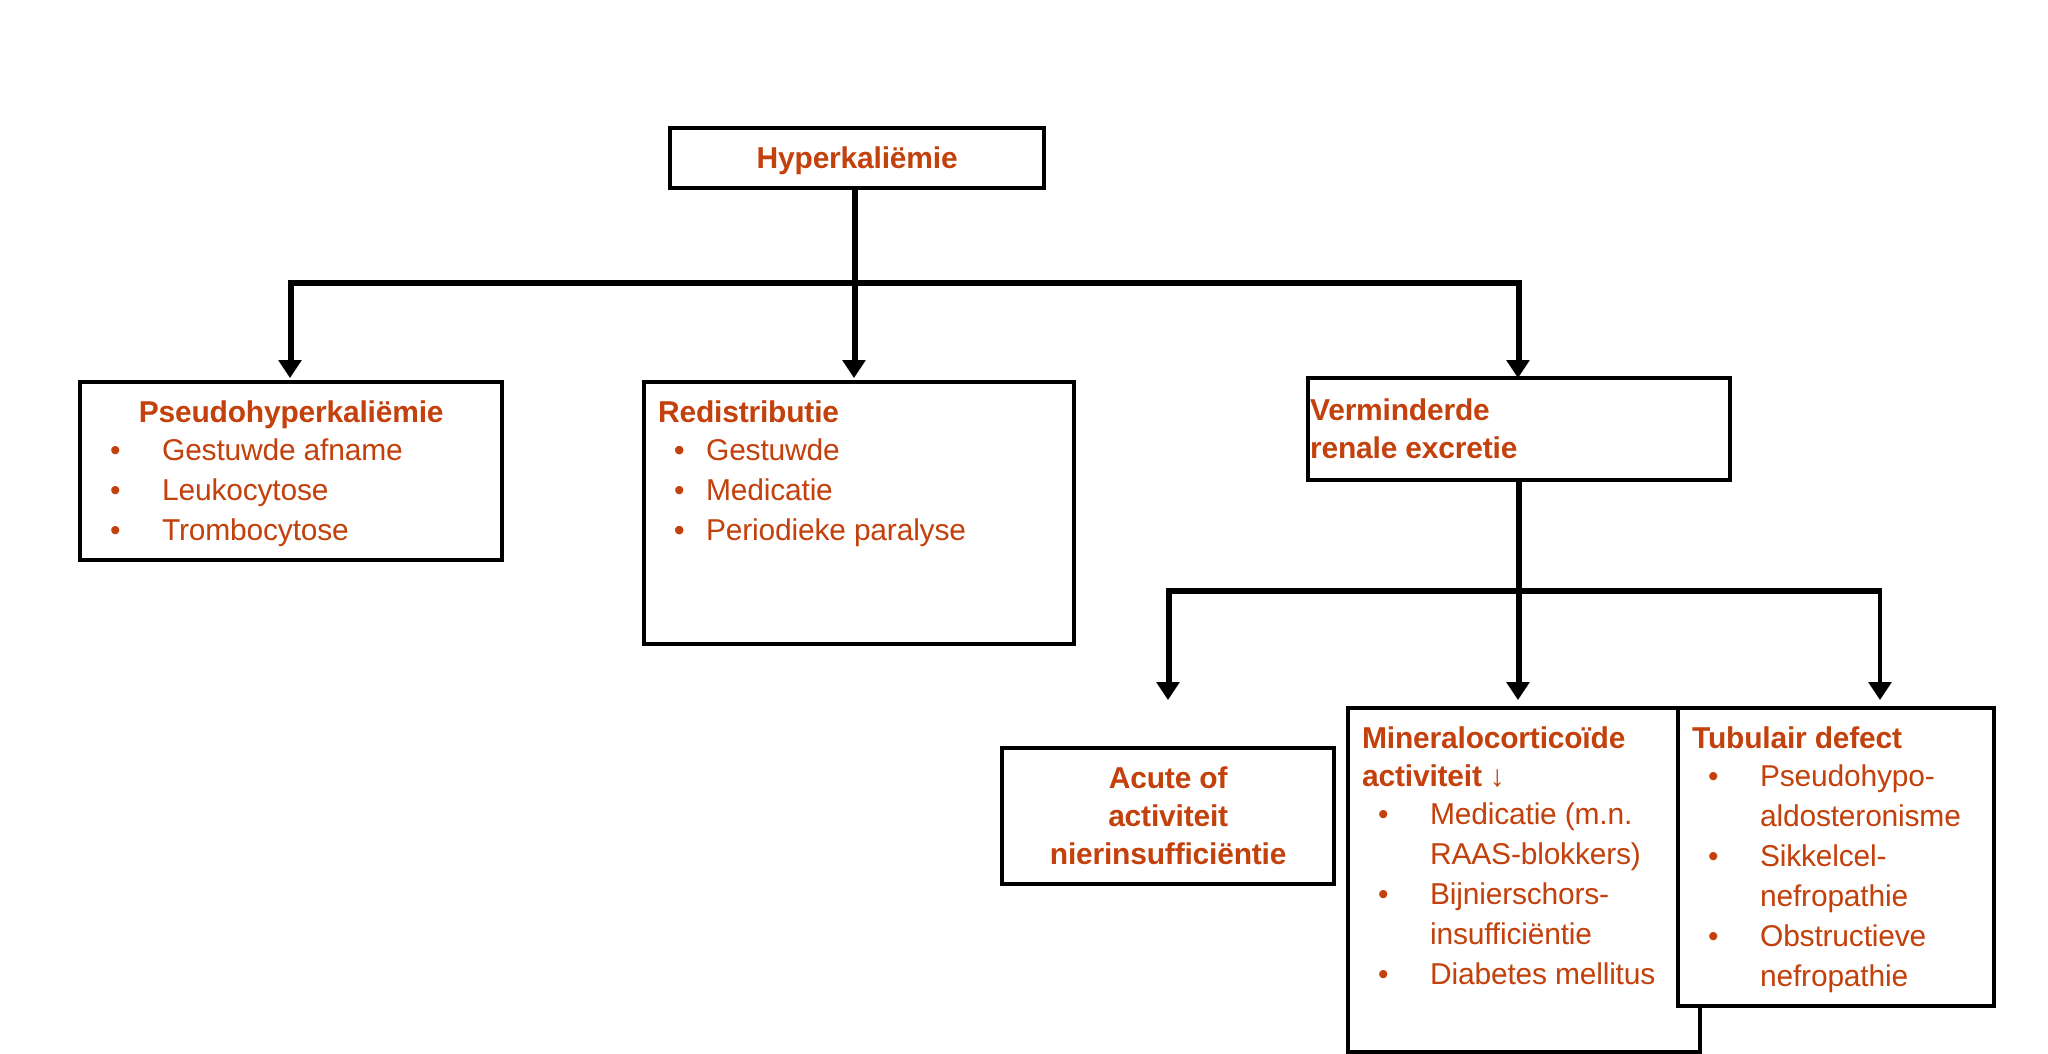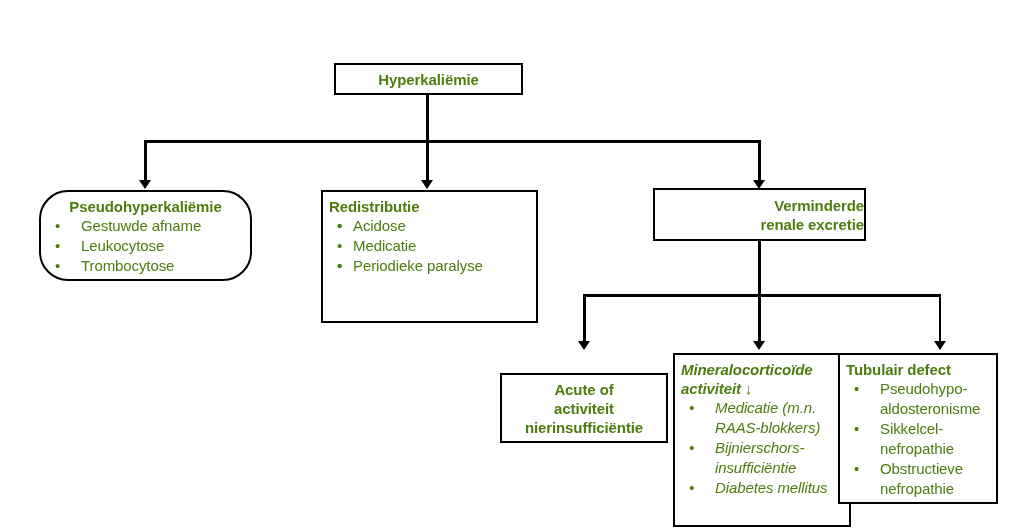--- a/index.html
+++ b/index.html
@@ -13,21 +13,21 @@
     height: 527px;
     background: #ffffff;
     font-family: "Liberation Sans", sans-serif;
     overflow: hidden;
   }
   .node {
     position: absolute;
     box-sizing: border-box;
     border: 2.5px solid #000000;
     background: #ffffff;
-    color: #4d7c0f;
+    color: #c2410c;
   }
   .node .title {
     font-weight: bold;
     font-size: 15px;
     line-height: 19px;
     letter-spacing: -0.1px;
   }
   .title-center { text-align: center; }
   .title-left { text-align: left; }
   .bullets {
@@ -93,21 +93,21 @@
   <div class="ln-v" style="left:758px; top:294px; width:2.5px; height:49px;"></div>
   <div class="arrow-head" style="left:753px; top:341px;"></div>
 
   <div class="ln-v" style="left:938.5px; top:294px; width:2.5px; height:49px;"></div>
   <div class="arrow-head" style="left:934px; top:341px;"></div>
 
   <div class="node" style="left:334px; top:63px; width:189px; height:32px; display:flex; align-items:center; justify-content:center;">
     <div class="title title-center">Hyperkaliëmie</div>
   </div>
 
-  <div class="node" style="left:39px; top:190px; width:213px; height:91px; padding:5px 6px 5px 6px;border-radius:29px;">
+  <div class="node" style="left:39px; top:190px; width:213px; height:91px; padding:5px 6px 5px 6px;">
     <div class="title title-center">Pseudohyperkaliëmie</div>
     <ul class="bullets">
       <li>
         <span class="bullet-dot">•</span>
         <span class="bullet-text">Gestuwde afname</span>
       </li>
       <li>
         <span class="bullet-dot">•</span>
         <span class="bullet-text">Leukocytose</span>
       </li>
@@ -119,48 +119,48 @@
   </div>
 
   <div class="node" style="left:321px; top:190px; width:217px; height:133px; padding:5px 6px 5px 6px;">
     <div class="title title-left">Redistributie</div>
     <ul class="bullets">
       <li style="padding-left:24px;">
         <span class="bullet-dot">•</span>
       </li>
       <li style="padding-left:24px;">
         <span class="bullet-dot">•</span>
-        <span class="bullet-text">Acidose</span>
+        <span class="bullet-text">Gestuwde</span>
       </li>
       <li style="padding-left:24px;">
         <span class="bullet-dot">•</span>
         <span class="bullet-text">Medicatie</span>
       </li>
       <li style="padding-left:24px;">
         <span class="bullet-dot">•</span>
       </li>
       <li style="padding-left:24px;">
         <span class="bullet-dot">•</span>
         <span class="bullet-text">Periodieke paralyse</span>
       </li>
     </ul>
   </div>
 
-  <div class="node" style="left:653px; top:188px; width:213px; height:53px; display:flex; flex-direction:column; align-items:flex-end; justify-content:center;">
+  <div class="node" style="left:653px; top:188px; width:213px; height:53px; display:flex; flex-direction:column; align-items:flex-start; justify-content:center;">
     <div class="title title-center">Verminderde</div>
     <div class="title title-center">renale excretie</div>
   </div>
 
   <div class="node" style="left:500px; top:353px; width:168px; height:70px; display:flex; flex-direction:column; align-items:center; justify-content:center;margin-top:20px;">
     <div class="title title-center">Acute of</div>
     <div class="title title-center">activiteit</div>
     <div class="title title-center">nierinsufficiëntie</div>
   </div>
 
-  <div class="node" style="left:673px; top:353px; width:178px; height:174px; padding:5px 6px 5px 6px;font-style:italic;">
+  <div class="node" style="left:673px; top:353px; width:178px; height:174px; padding:5px 6px 5px 6px;">
     <div class="title title-left">Mineralocorticoïde</div>
     <div class="title title-left">activiteit ↓</div>
     <ul class="bullets">
       <li>
         <span class="bullet-dot">•</span>
         <span class="bullet-text">Medicatie (m.n. RAAS-blokkers)</span>
       </li>
       <li>
         <span class="bullet-dot">•</span>
         <span class="bullet-text">Bijnierschors-insufficiëntie</span>

